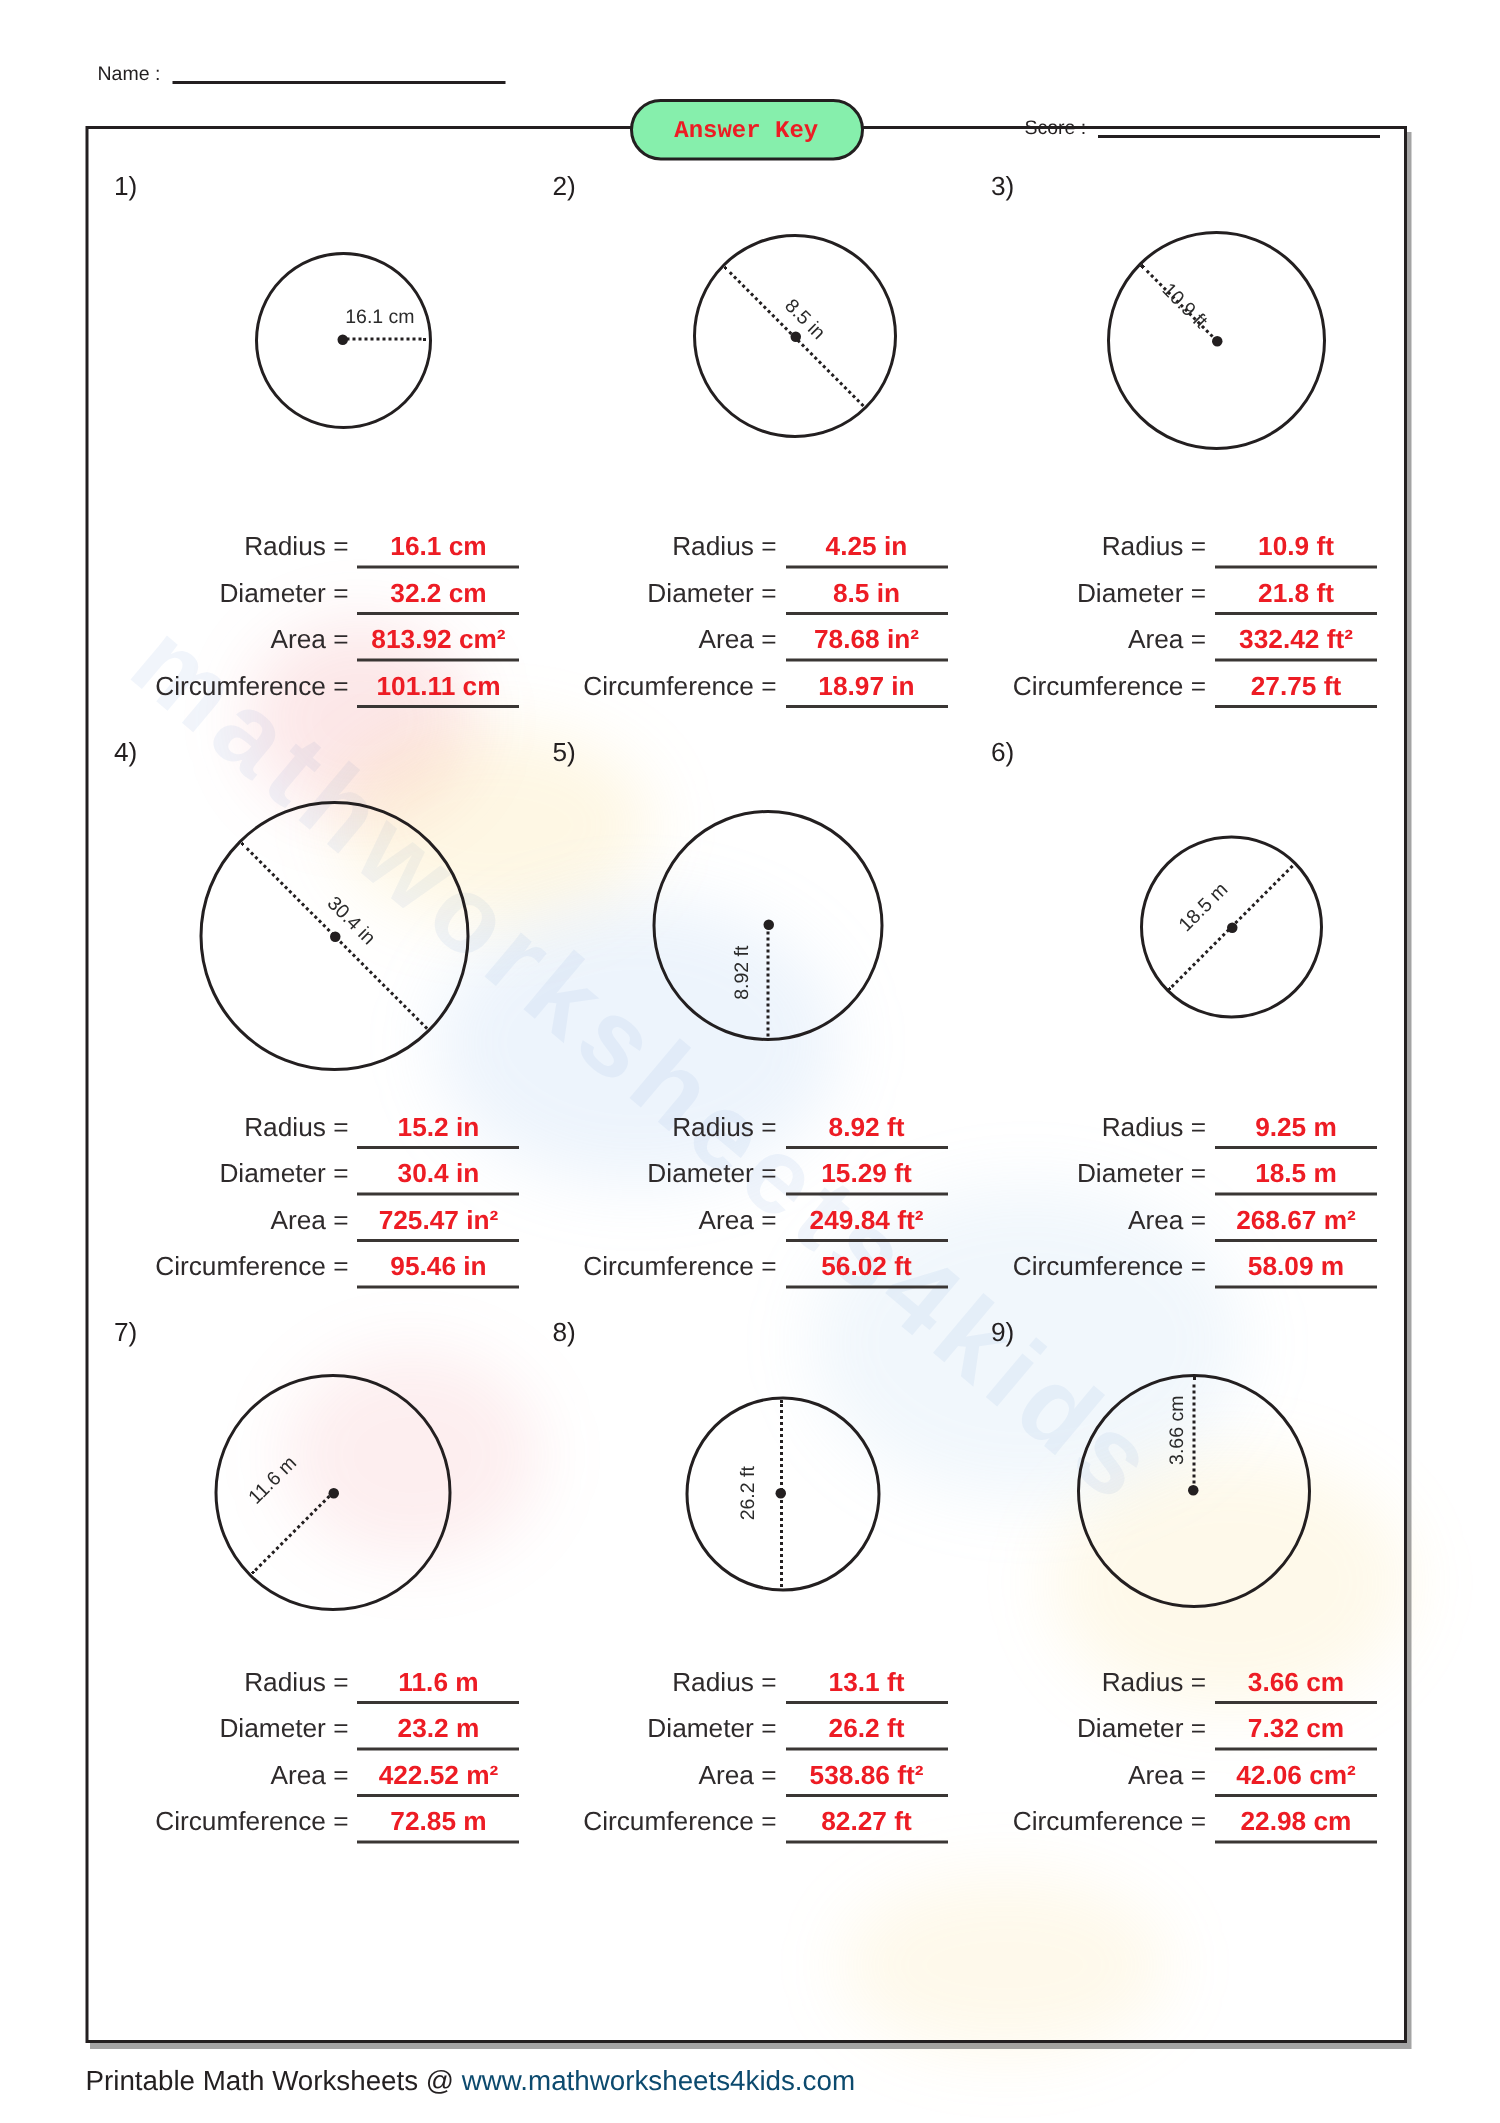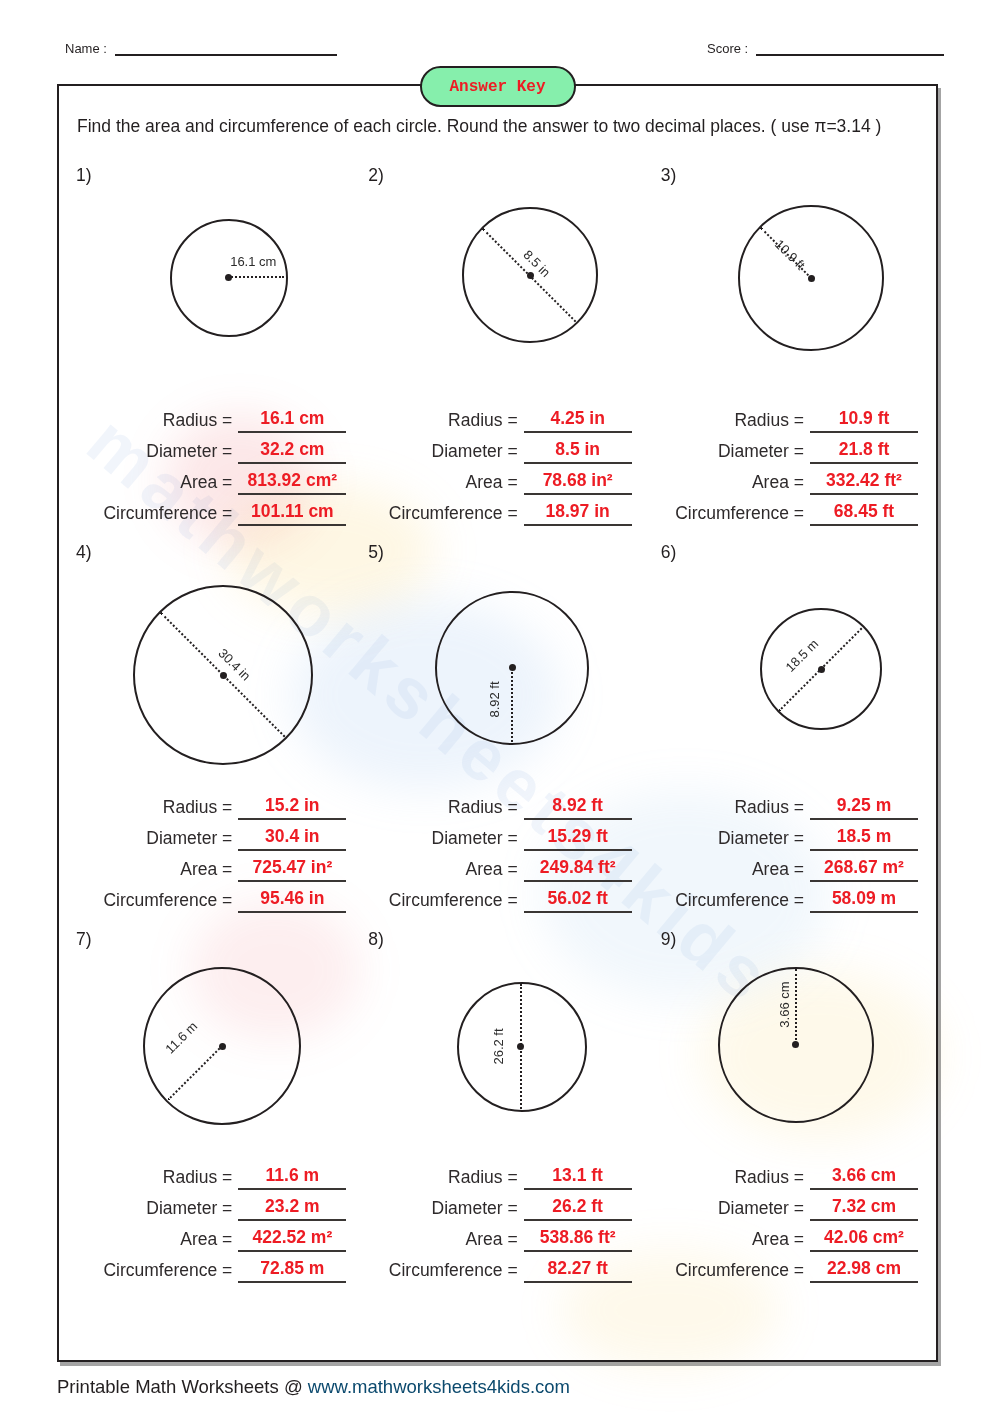--- a/index.html
+++ b/index.html
@@ -18,21 +18,21 @@
   .b2{left:225px;top:485px;width:210px;height:130px;background:rgba(250,205,90,0.16);}
   .b3{left:290px;top:600px;width:270px;height:190px;background:rgba(150,190,235,0.17);}
   .b4{left:540px;top:790px;width:290px;height:210px;background:rgba(150,190,235,0.13);}
   .b5{left:700px;top:970px;width:240px;height:170px;background:rgba(250,205,90,0.13);}
   .b6{left:190px;top:900px;width:170px;height:140px;background:rgba(235,85,95,0.10);}
   .b7{left:560px;top:1250px;width:220px;height:120px;background:rgba(250,205,90,0.12);}
 
   
   .hdr{position:absolute;top:36px;font-size:13px;z-index:2;}
   .hdr-name{left:65px;}
-  .hdr-score{left:707px;}
+  .hdr-score{left:683px;margin-top:36px;}
   .hline{display:inline-block;border-bottom:2px solid #231f20;height:18px;margin-left:8px;vertical-align:bottom;}
   .hline.name{width:222px;}
   .hline.score{width:188px;}
 
   
   .main-box{
     position:absolute;left:57px;top:84px;width:877px;height:1274px;
     border:2px solid #231f20;background:transparent;z-index:1;
     box-shadow:3px 4px 0 rgba(90,90,90,0.55);
   }
@@ -105,21 +105,21 @@
   .p9{width:152px;height:152px;transform:translate(6px,-8px);}
   .p9 .vline{left:75px;top:0;height:75px;}
   .p9 .dot{left:72px;top:72px;}
   .p9 .mlabel{left:41px;top:28px;transform:rotate(-90deg);}
 
   
   .answers{margin-top:6px;}
   .cell:nth-child(3n+1) .answers{padding-right:5px;}
   .cell:nth-child(3n+2) .answers{padding-right:12px;}
   .cell:nth-child(3n)   .answers{padding-right:18px;}
-  .arow{display:flex;justify-content:flex-end;align-items:center;height:31px;}
+  .arow{display:flex;justify-content:flex-end;align-items:flex-start;height:31px;}
   .alabel{font-size:17.5px;color:#2e2a2b;}
   .avalue{
     width:108px;margin-left:6px;border-bottom:2px solid #3a3634;text-align:center;
     color:#ed1c24;font-weight:bold;font-size:17.5px;white-space:nowrap;padding-bottom:2px;
     overflow:visible;
   }
 
   
   .footer{position:absolute;left:57px;top:1376px;font-size:18.5px;z-index:2;}
   .footer a{color:#0c4a6e;text-decoration:none;}
@@ -140,21 +140,20 @@
 
 <div class="hdr hdr-name">
   <span>Name :</span><span class="hline name"></span>
 </div>
 <div class="hdr hdr-score">
   <span>Score :</span><span class="hline score"></span>
 </div>
 
 <div class="main-box">
   <div class="badge">Answer Key</div>
-  <div class="instruction">Find the area and circumference of each circle. Round the answer to two decimal places. ( use π=3.14 )</div>
 
   <div class="grid">
 
     <div class="cell row1">
       <div class="pnum">1)</div>
       <div class="figwrap">
         <div class="fig p1">
           <div class="dline"></div>
           <div class="dot"></div>
           <div class="mlabel">16.1 cm</div>
@@ -226,21 +225,21 @@
         <div class="arow">
             <span class="alabel">Diameter =</span>
             <span class="avalue">21.8 ft</span>
           </div>
         <div class="arow">
             <span class="alabel">Area =</span>
             <span class="avalue">332.42 ft²</span>
           </div>
         <div class="arow">
             <span class="alabel">Circumference =</span>
-            <span class="avalue">68.45 ft</span>
+            <span class="avalue">27.75 ft</span>
           </div>
       </div>
     </div>
 
     <div class="cell row2">
       <div class="pnum">4)</div>
       <div class="figwrap">
         <div class="fig p4">
           <div class="dline"></div>
           <div class="dot"></div>

